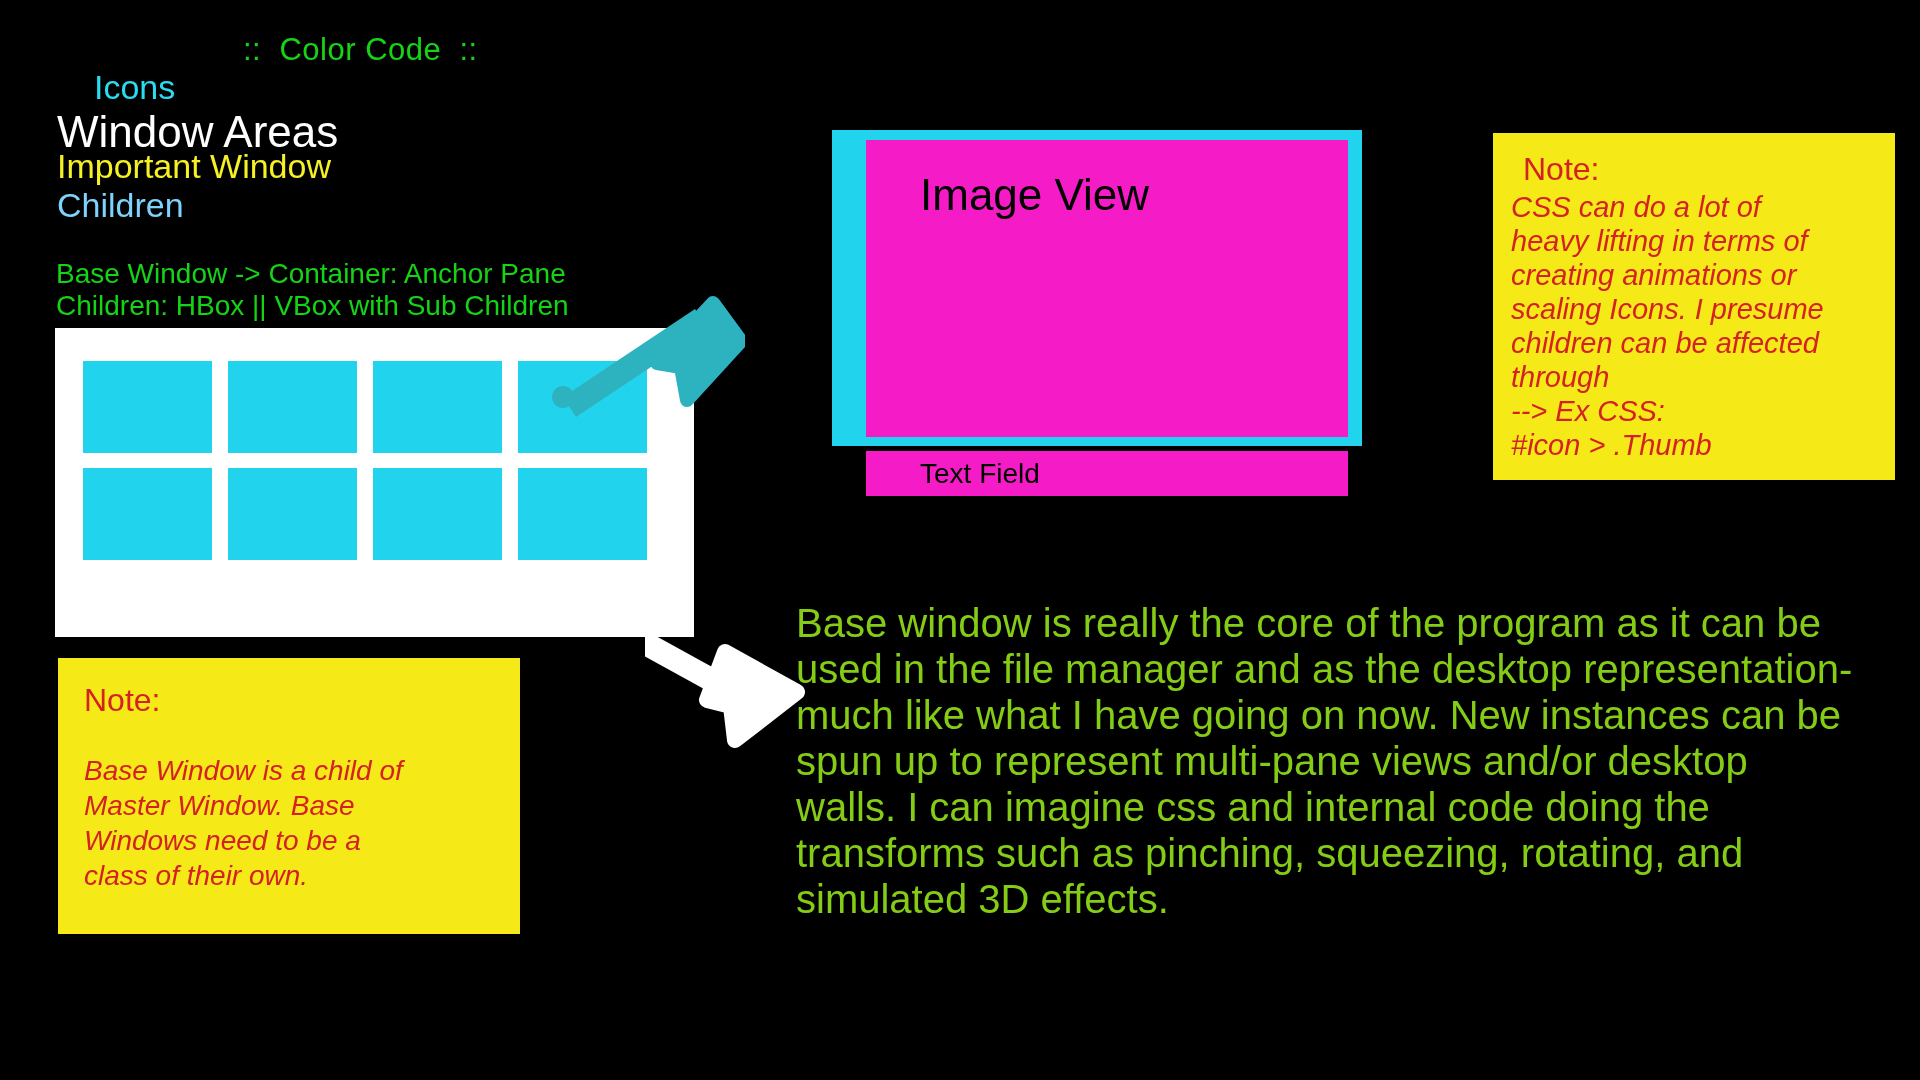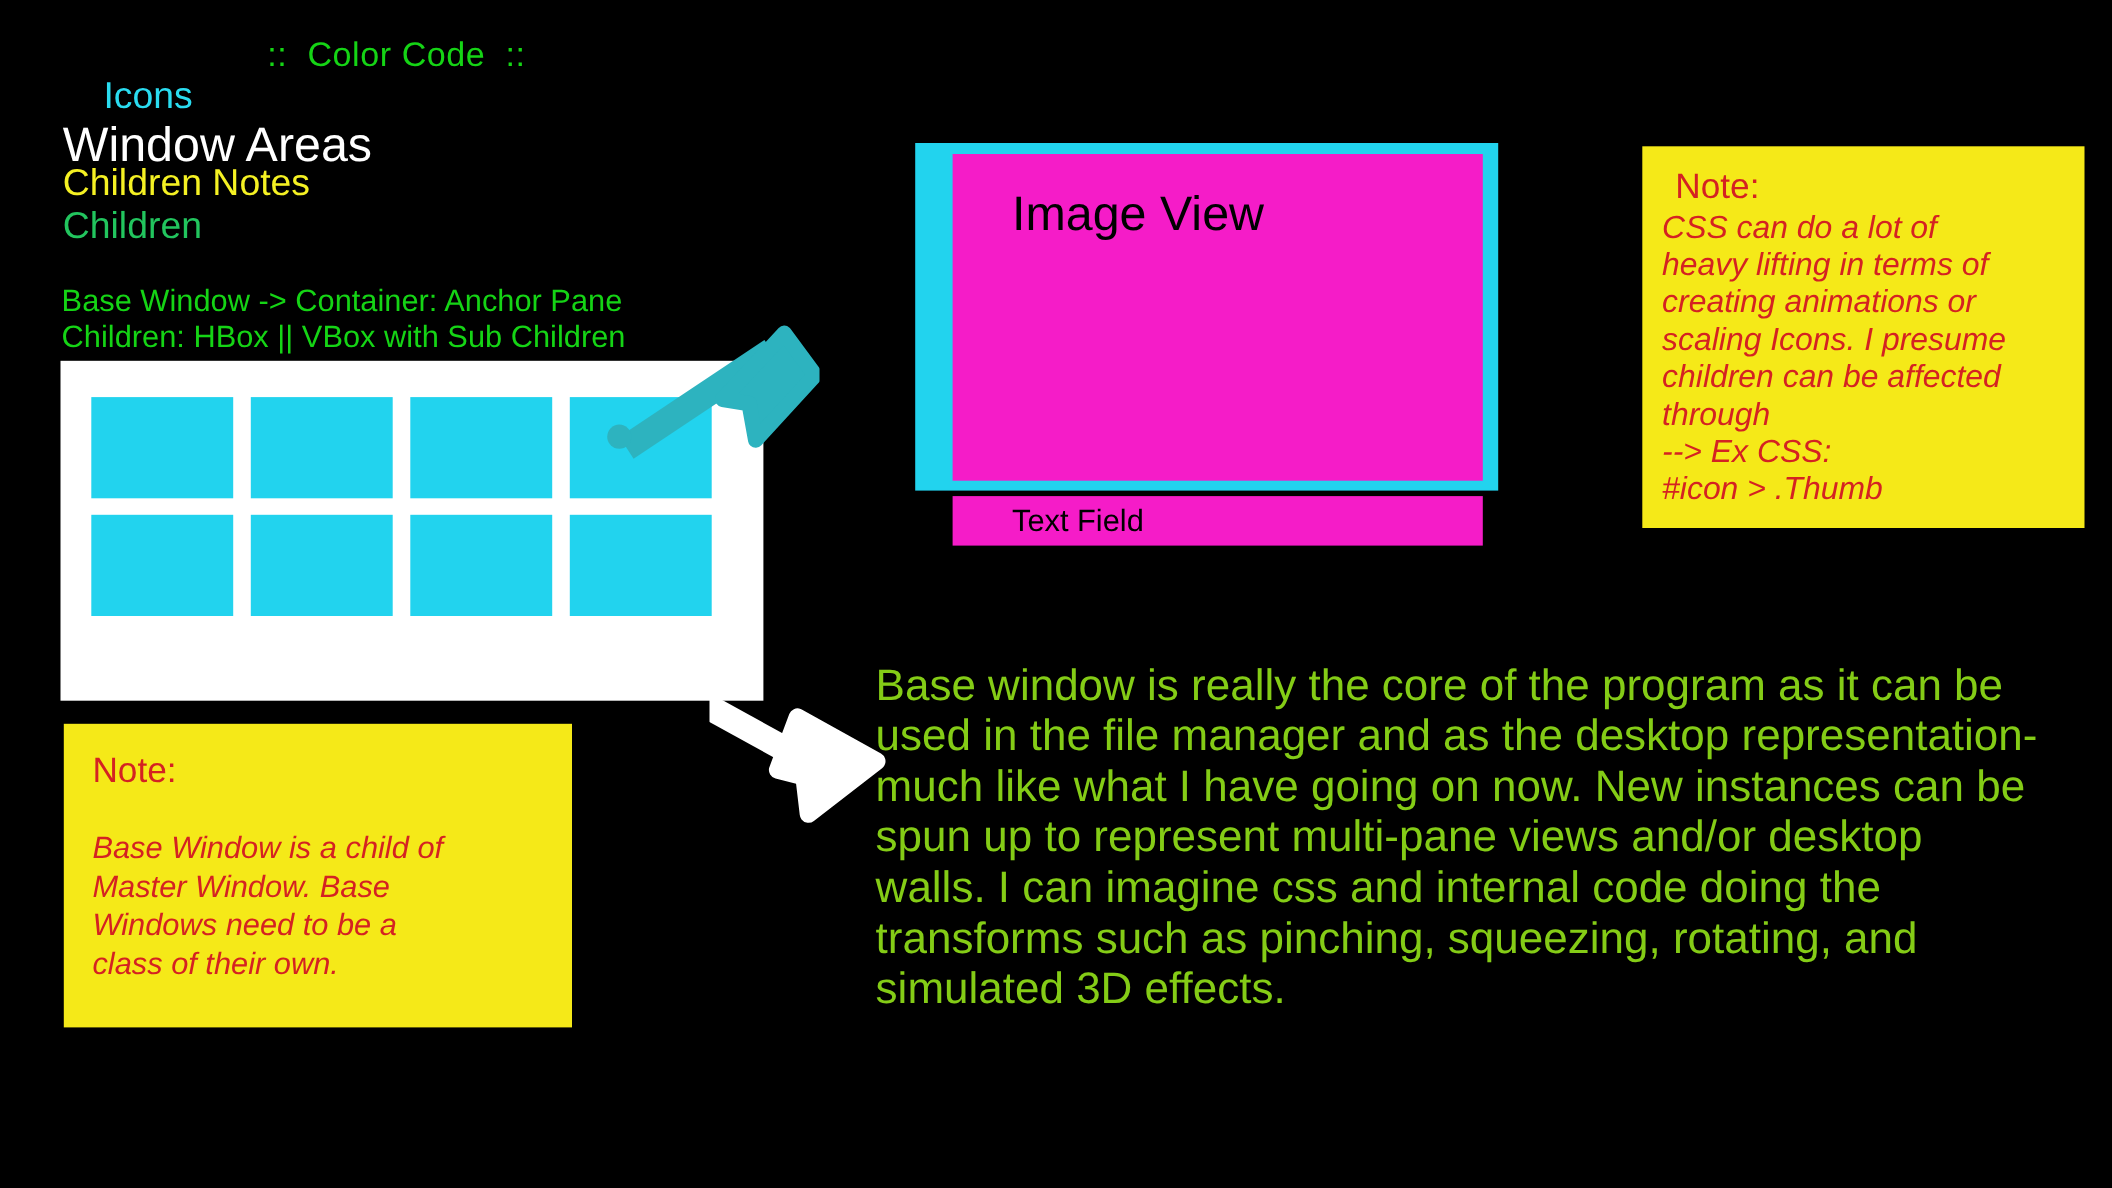--- a/index.html
+++ b/index.html
@@ -28,21 +28,21 @@
   }
   .legend-line {
     position: absolute;
     left: 57px;
     white-space: pre;
     font-size: 34px;
   }
   #legend-icons      { top: 68px;  color: #2adcf0; margin-left: 37px; }
   #legend-window     { top: 107px; color: #ffffff; font-size: 44px; }
   #legend-notes      { top: 147px; color: #f5f123; }
-  #legend-children   { top: 186px; color: #22c55e; }
+  #legend-children   { top: 186px; color: #7dd3fc; }
 
   
   .green-note {
     position: absolute;
     color: #15d415;
     font-size: 28px;
     line-height: 32px;
     white-space: pre;
   }
   #base-window-note { left: 56px;  top: 258px; }
@@ -173,21 +173,21 @@
 </style>
 </head>
 <body>
 
 <div id="canvas">
 
   <div id="color-code-title">::  Color Code  ::</div>
 
   <div class="legend-line" id="legend-icons">Icons</div>
   <div class="legend-line" id="legend-window">Window Areas</div>
-  <div class="legend-line" id="legend-notes">Children Notes</div>
+  <div class="legend-line" id="legend-notes">Important Window</div>
   <div class="legend-line" id="legend-children">Children</div>
 
   <div class="green-note" id="base-window-note">Base Window -&gt; Container: Anchor Pane
 Children: HBox || VBox with Sub Children</div>
 
   <div id="base-window">
     <div id="tile-grid">
       <div class="tile"></div>
       <div class="tile"></div>
       <div class="tile"></div>

